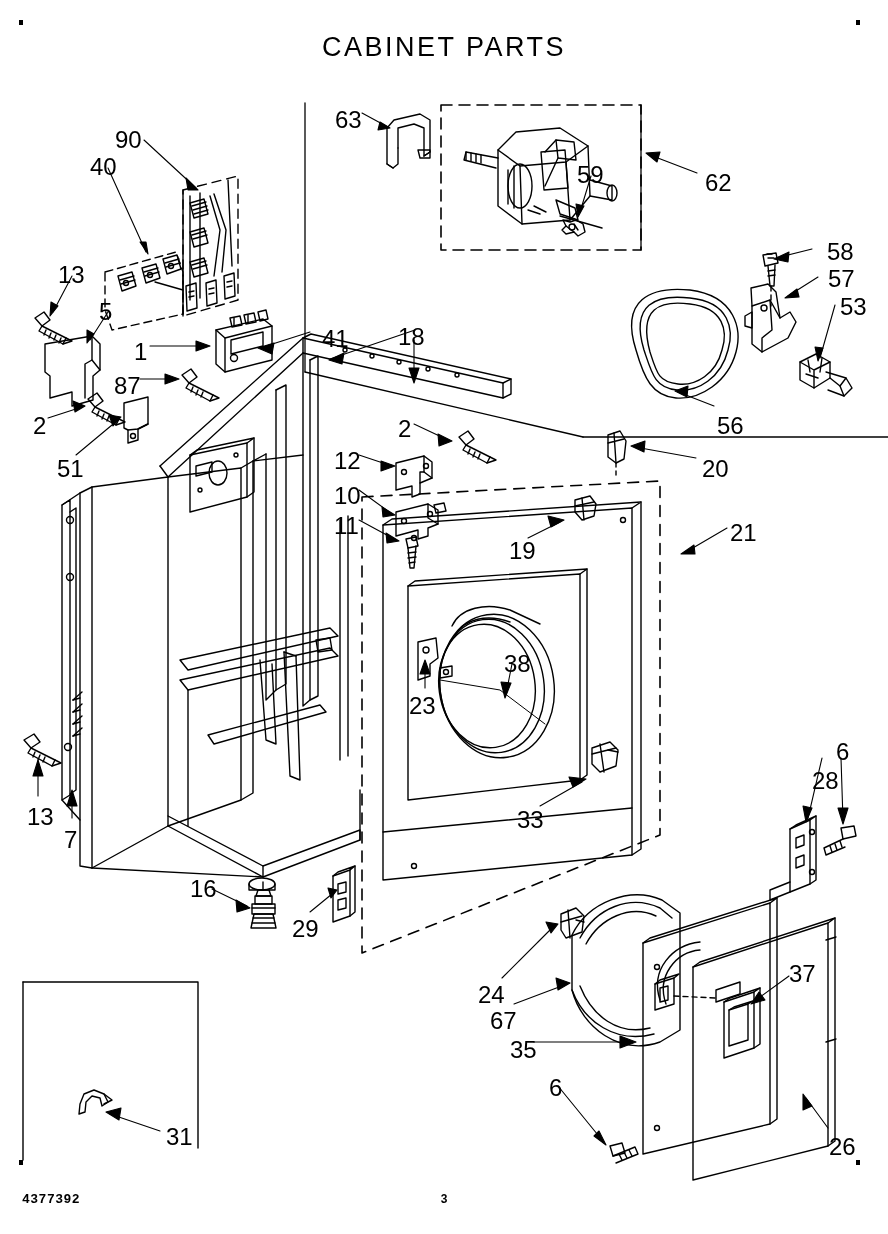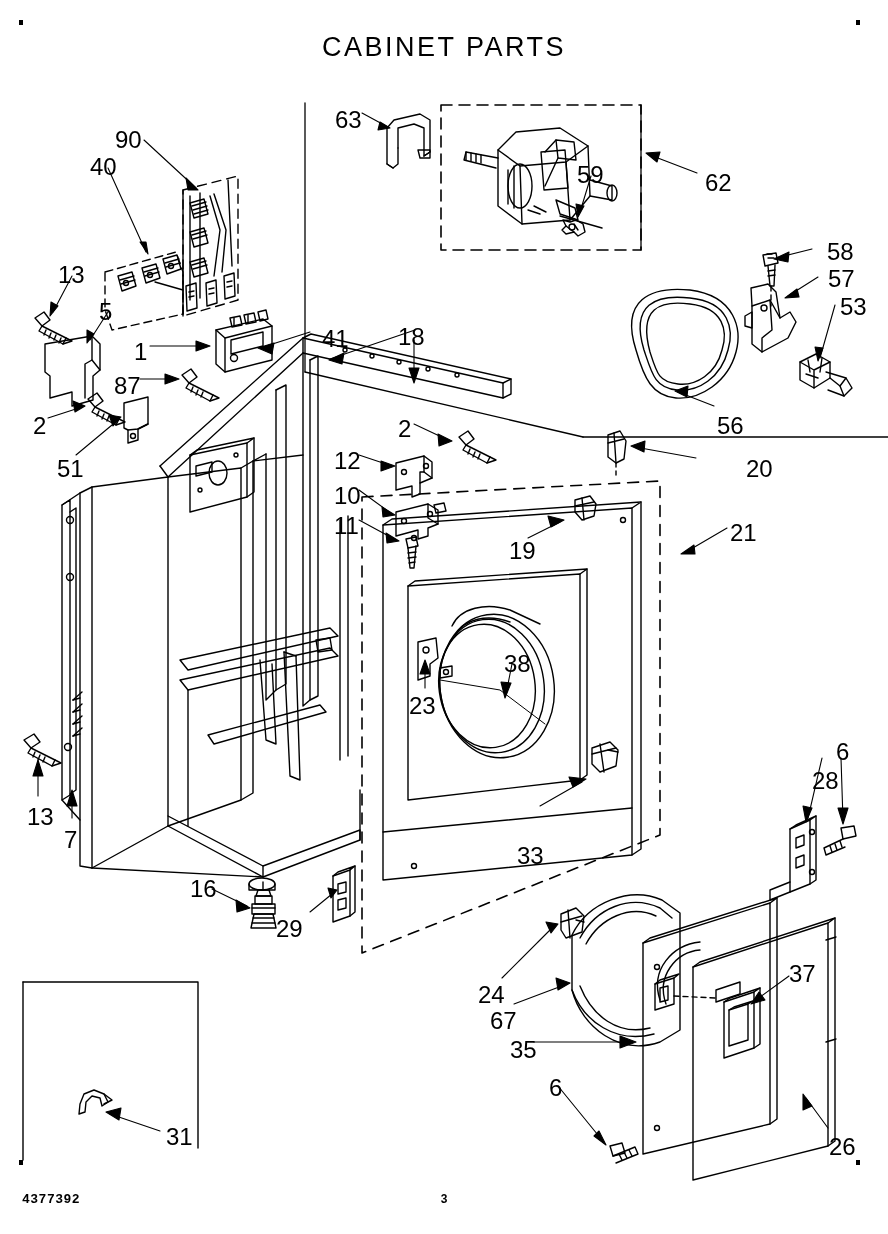--- a/index.html
+++ b/index.html
@@ -581,30 +581,30 @@
   <div class="callout" style="left:398px; top:325px;">18</div>
   <div class="callout" style="left:134px; top:340px;">1</div>
   <div class="callout" style="left:114px; top:374px;">87</div>
   <div class="callout" style="left:33px;  top:414px;">2</div>
   <div class="callout" style="left:398px; top:417px;">2</div>
   <div class="callout" style="left:57px;  top:457px;">51</div>
   <div class="callout" style="left:334px; top:449px;">12</div>
   <div class="callout" style="left:334px; top:484px;">10</div>
   <div class="callout" style="left:334px; top:514px;">11</div>
   <div class="callout" style="left:717px; top:414px;">56</div>
-  <div class="callout" style="left:702px; top:457px;margin-left:44px;">20</div>
+  <div class="callout" style="left:702px; top:457px;">20</div>
   <div class="callout" style="left:509px; top:539px;">19</div>
   <div class="callout" style="left:730px; top:521px;">21</div>
   <div class="callout" style="left:504px; top:652px;">38</div>
   <div class="callout" style="left:409px; top:694px;">23</div>
-  <div class="callout" style="left:517px; top:808px;margin-top:36px;">33</div>
+  <div class="callout" style="left:517px; top:808px;">33</div>
   <div class="callout" style="left:27px;  top:805px;">13</div>
   <div class="callout" style="left:64px;  top:828px;">7</div>
   <div class="callout" style="left:190px; top:877px;">16</div>
-  <div class="callout" style="left:276px; top:917px;">29</div>
+  <div class="callout" style="left:292px; top:917px;">29</div>
   <div class="callout" style="left:836px; top:740px;">6</div>
   <div class="callout" style="left:812px; top:769px;">28</div>
   <div class="callout" style="left:478px; top:983px;">24</div>
   <div class="callout" style="left:490px; top:1009px;">67</div>
   <div class="callout" style="left:510px; top:1038px;">35</div>
   <div class="callout" style="left:789px; top:962px;">37</div>
   <div class="callout" style="left:549px; top:1076px;">6</div>
   <div class="callout" style="left:829px; top:1135px;">26</div>
   <div class="callout" style="left:166px; top:1125px;">31</div>
 

